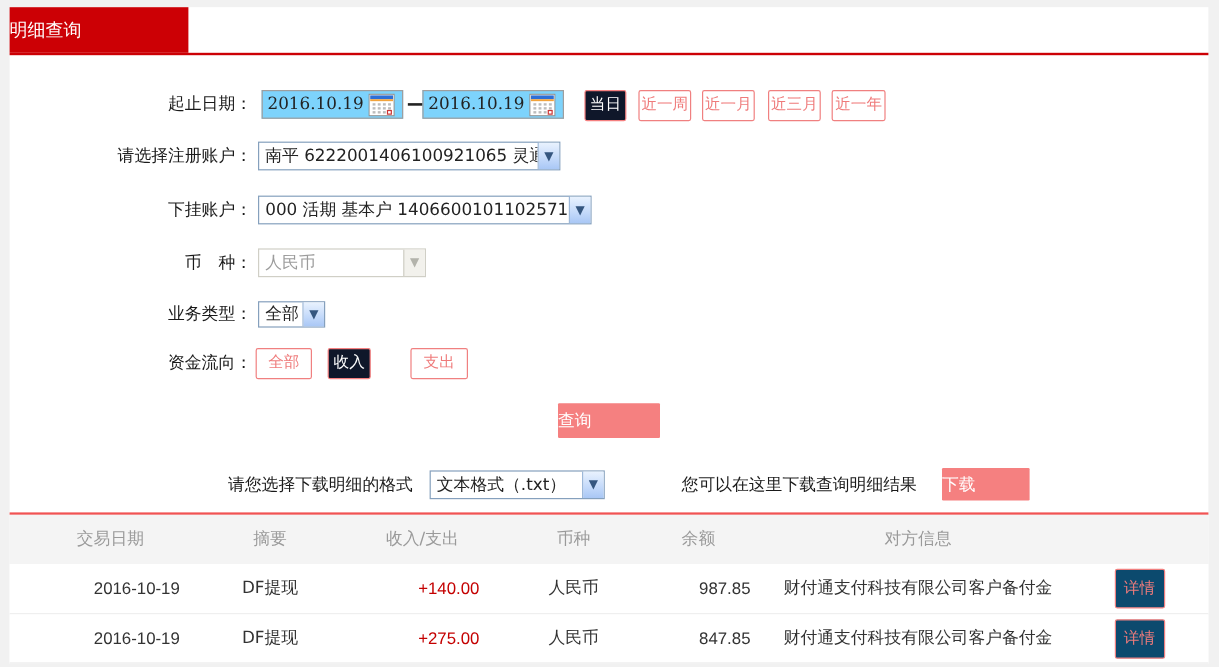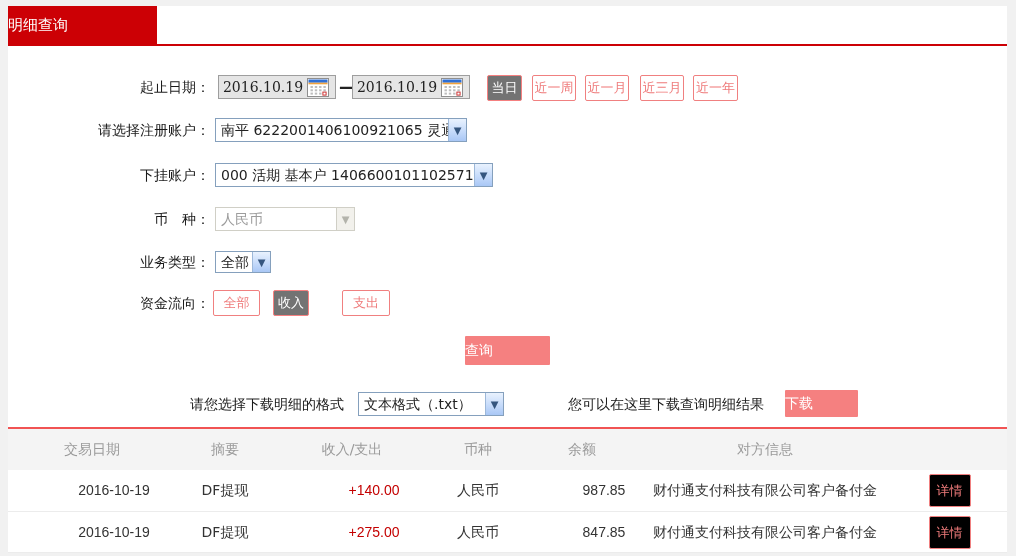--- a/index.html
+++ b/index.html
@@ -11,31 +11,31 @@
 
   
   .tab { position:absolute; left:0; top:0; width:149px; height:38px; background:#cc0005;
          color:#fff; font-size:15px; text-align:left; line-height:38px; cursor:pointer; }
   .redline { position:absolute; left:0; top:38px; width:100%; height:2px; background:#cc0005; }
 
   
   .flabel { position:absolute; left:0; width:202px; text-align:right; font-size:14px; color:#1a1a1a; line-height:24px; }
 
   
-  .date-box { position:absolute; height:24px; width:118px; border:1px solid #9e9e9e; background:#e5e5e5;
+  .date-box { position:absolute; height:24px; width:118px; border:1px solid #9e9e9e; background:#7dd3fc;
               display:flex; align-items:center; }
   .date-box input { border:0; outline:none; width:88px; height:20px; text-align:center; font-size:14px; color:#222;
                     font-family:"DejaVu Serif","Liberation Serif",serif; background:transparent; }
   .cal { width:22px; height:19px; cursor:pointer; flex:0 0 auto; }
   .dash { position:absolute; font-size:17px; color:#222; font-weight:bold; line-height:24px; }
 
   
   .qbtn { position:absolute; height:26px; line-height:24px; text-align:center; font-size:13px;
           border:1px solid #f08080; color:#ef7b7b; background:#fff; border-radius:2px; cursor:pointer; }
-  .qbtn.filled { background:#737373; color:#fff; border-color:#f58080; }
+  .qbtn.filled { background:#0f172a; color:#fff; border-color:#f58080; }
 
   
   .xsel { position:absolute; height:24px; border:1px solid #85a0bd; background:#fff; display:flex;
           align-items:center; cursor:pointer; }
   .xsel .txt { flex:1; font-size:14px; color:#222; padding-left:5px; white-space:nowrap; overflow:hidden; line-height:22px; }
   .xsel .arr { flex:0 0 18px; height:100%; background:linear-gradient(180deg,#e9f2fe 0%,#c3d9fa 60%,#a9c7f5 100%);
                border-left:1px solid #9db8d9; display:flex; align-items:center; justify-content:center;
                color:#35567f; font-size:10px; }
   .xsel.disabled { border-color:#d0cfc6; cursor:default; }
   .xsel.disabled .txt { color:#9c9c9c; }
@@ -52,21 +52,21 @@
   .trow > div { text-align:center; overflow:hidden; white-space:nowrap; }
   .trow > :nth-child(1){ width:168px; } .trow > :nth-child(2){ width:98px; }
   .trow > :nth-child(3){ width:156px; } .trow > :nth-child(4){ width:96px; }
   .trow > :nth-child(5){ width:112px; } .trow > :nth-child(6){ width:254px; }
   .trow > :nth-child(7){ width:115px; display:flex; align-items:center; justify-content:center; }
   .thead { top:423px; height:41px; background:#f4f4f4; }
   .thead > div { line-height:41px; font-size:14px; color:#9a9a9a; }
   .tdata { height:42px; background:#fff; border-bottom:1px solid #ececec; }
   .tdata > div { line-height:41px; font-size:14px; color:#333; }
   .tdata .amount { color:#c40000; }
-  .detail-btn { width:42px; height:33px; border:1px solid #f08080; color:#ef7b7b; background:#000000;
+  .detail-btn { width:42px; height:33px; border:1px solid #f08080; color:#ef7b7b; background:#0c4a6e;
                 font-size:13px; line-height:31px; text-align:center; border-radius:2px; cursor:pointer; }
 </style>
 </head>
 <body>
 
 <div class="panel">
 
   <div class="tab">明细查询</div>
   <div class="redline"></div>
 

